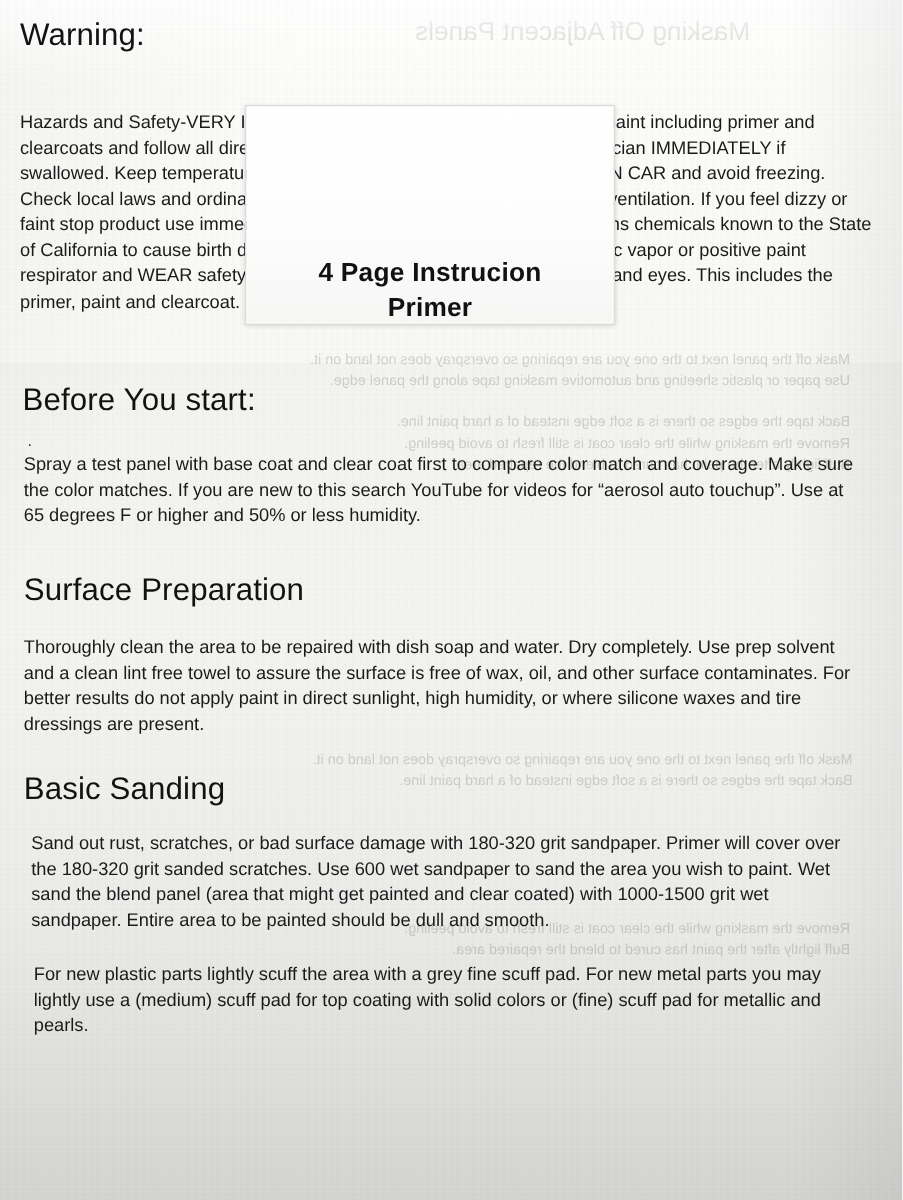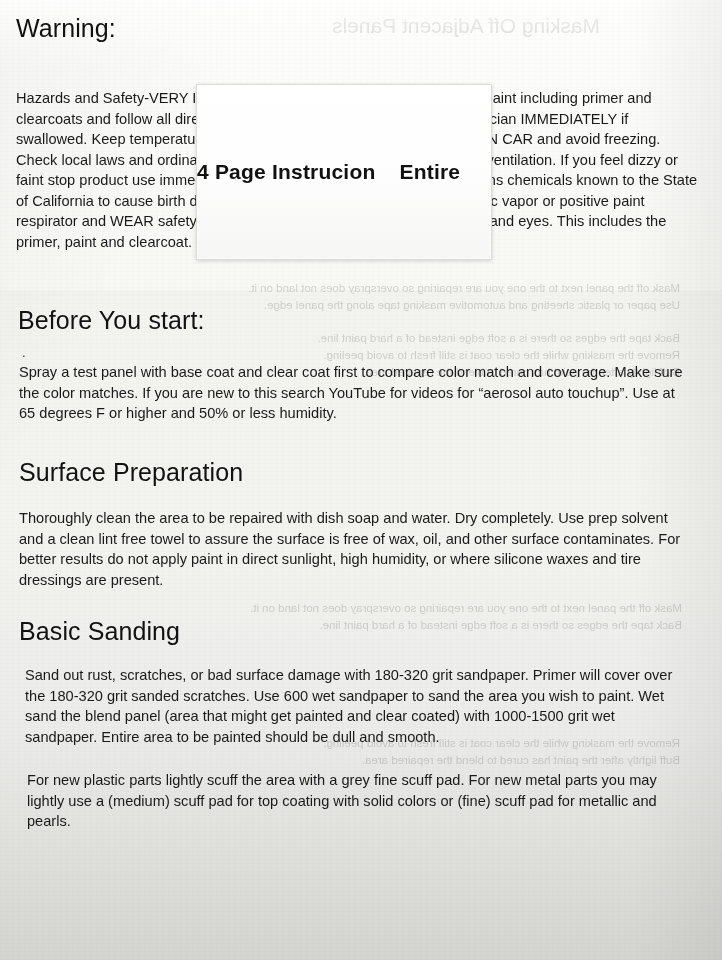--- a/index.html
+++ b/index.html
@@ -110,24 +110,24 @@
     position: absolute;
     left: 196px;
     top: 84px;
     width: 294px;
     height: 174px;
     background: linear-gradient(180deg, #ffffff 0%, #fdfdfd 55%, #f6f6f5 100%);
     border: 1px solid #dcdcd9;
     box-shadow: 0 1px 4px rgba(0,0,0,0.16), 0 0 0 1px rgba(255,255,255,0.6) inset;
     z-index: 5;
     display: flex;
-    flex-direction: row;
+    flex-direction: column;
     align-items: center;
-    justify-content: flex-start;
-    gap: 24px;
+    justify-content: flex-end;
+    gap: 4px;
   }
   #label .line {
     font-size: 21px;
     font-weight: bold;
     color: #111;
     letter-spacing: 0.2px;
     text-align: center;
   }
 
   
@@ -187,17 +187,17 @@
     <p class="body" id="surface-text">Thoroughly clean the area to be repaired with dish soap and water.  Dry completely. Use prep solvent and a clean lint free towel to assure the surface is free of wax, oil, and other surface contaminates. For better results do not apply paint in direct sunlight, high humidity, or where silicone waxes and tire dressings are present.</p>
 
     <h1 class="section" id="sanding-heading">Basic Sanding</h1>
     <p class="body" id="sanding-text">Sand out rust, scratches, or bad surface damage with 180-320 grit sandpaper. Primer will cover over the 180-320 grit sanded scratches. Use 600 wet sandpaper to sand the area you wish to paint. Wet sand the blend panel (area that might get painted and clear coated) with 1000-1500 grit wet sandpaper. Entire area to be painted should be dull and smooth.</p>
     <p class="body" id="sanding-text2">For new plastic parts lightly scuff the area with a grey fine scuff pad. For new metal parts you may lightly use a (medium) scuff pad for top coating with solid colors or (fine) scuff pad for metallic and pearls.</p>
 
   </div>
 
   <div id="label">
     <div class="line">4 Page Instrucion</div>
-    <div class="line">Entire</div>
+    <div class="line">Primer</div>
   </div>
 
   <div class="texture"></div>
 </div>
 
 </body></html>

